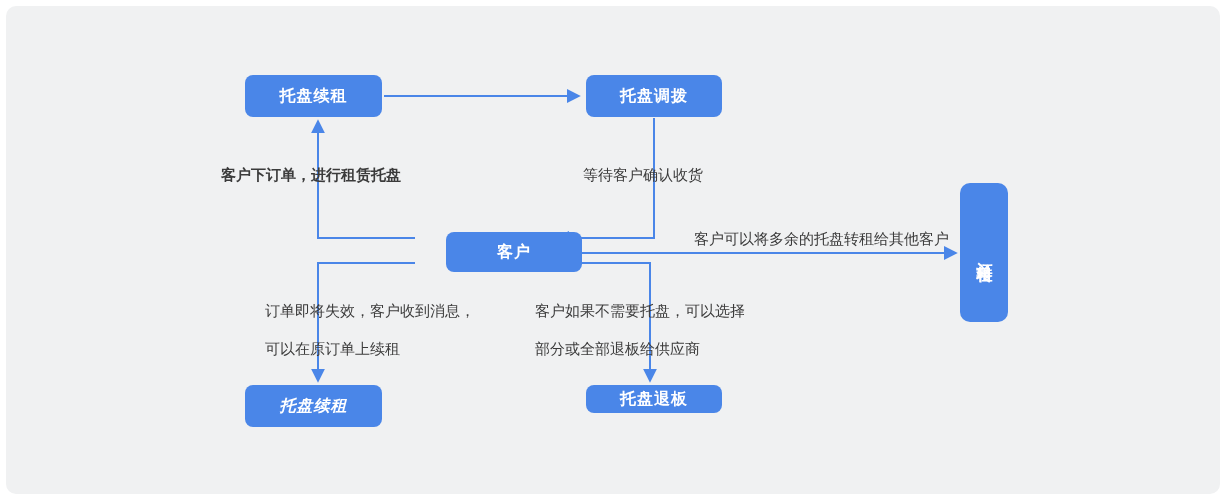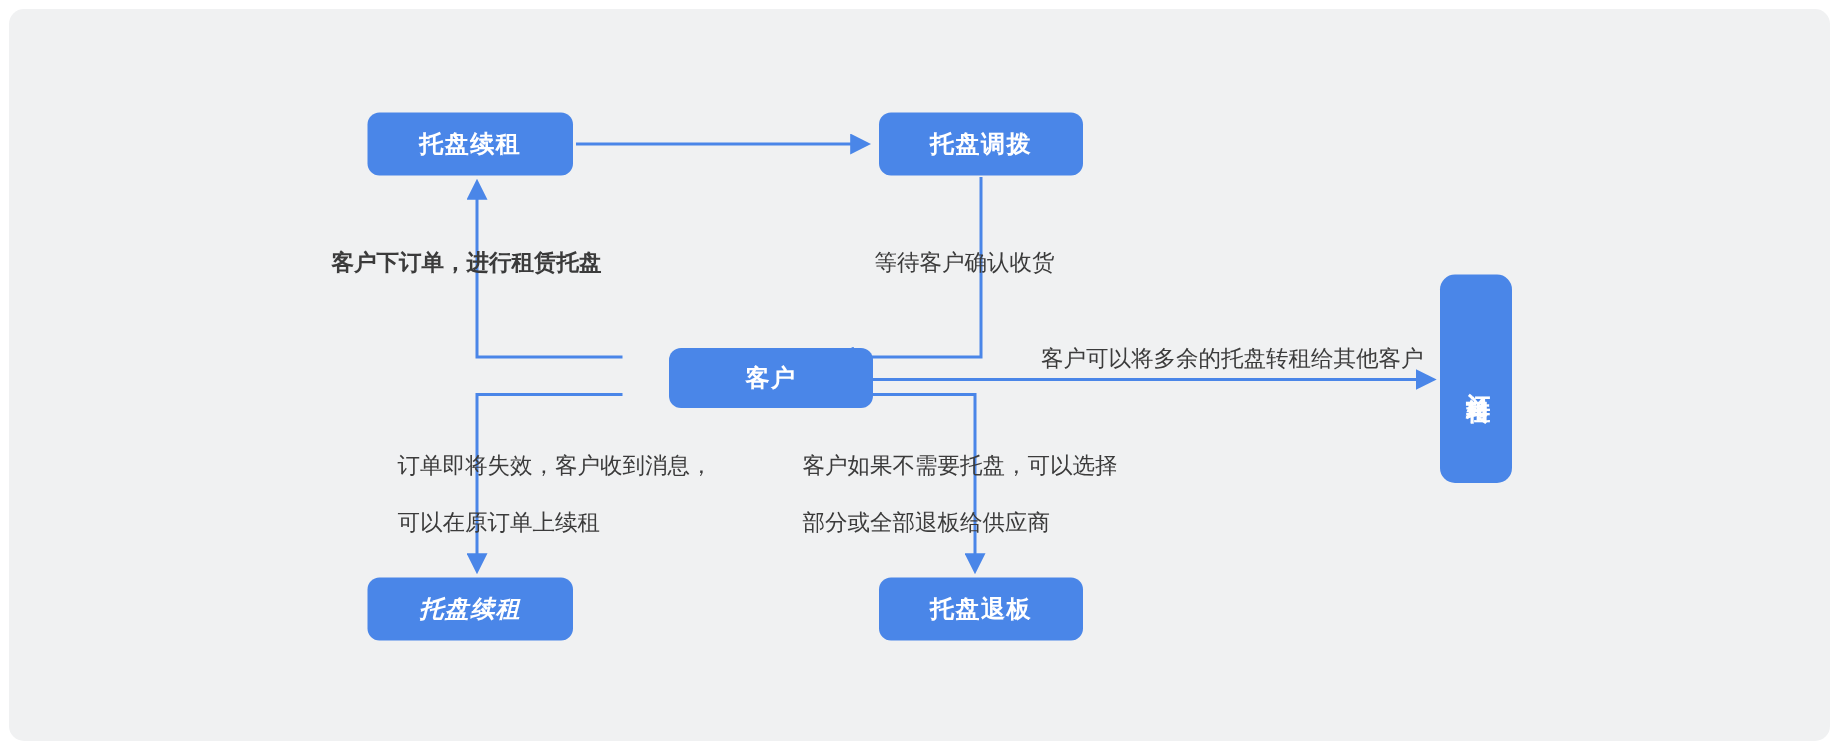--- a/index.html
+++ b/index.html
@@ -86,21 +86,21 @@
 <div class="node" style="left:245px;top:75px;width:137px;height:42px;">托盘续租</div>
 
 <div class="node" style="left:586px;top:75px;width:136px;height:42px;">托盘调拨</div>
 
 <div class="node" style="left:416px;top:232px;width:136px;height:40px;margin-left:30px;">客户</div>
 
 <div class="node vertical" style="left:960px;top:183px;width:48px;height:139px;">订单转租</div>
 
 <div class="node" style="left:245px;top:385px;width:137px;height:42px;font-style:italic;">托盘续租</div>
 
-<div class="node" style="left:586px;top:385px;width:136px;height:42px;">托盘退板</div>
+<div class="node" style="left:586px;top:385px;width:136px;height:28px;">托盘退板</div>
 
 <div class="edge-label" style="left:221px;top:166px;font-weight:bold;">客户下订单，进行租赁托盘</div>
 
 <div class="edge-label" style="left:583px;top:166px;">等待客户确认收货</div>
 
 <div class="edge-label" style="left:682px;top:230px;margin-left:12px;">客户可以将多余的托盘转租给其他客户</div>
 
 <div class="edge-label" style="left:222px;top:292px;margin-left:43px;">
   <span class="line">订单即将失效，客户收到消息，</span>
   <span class="line">可以在原订单上续租</span>

